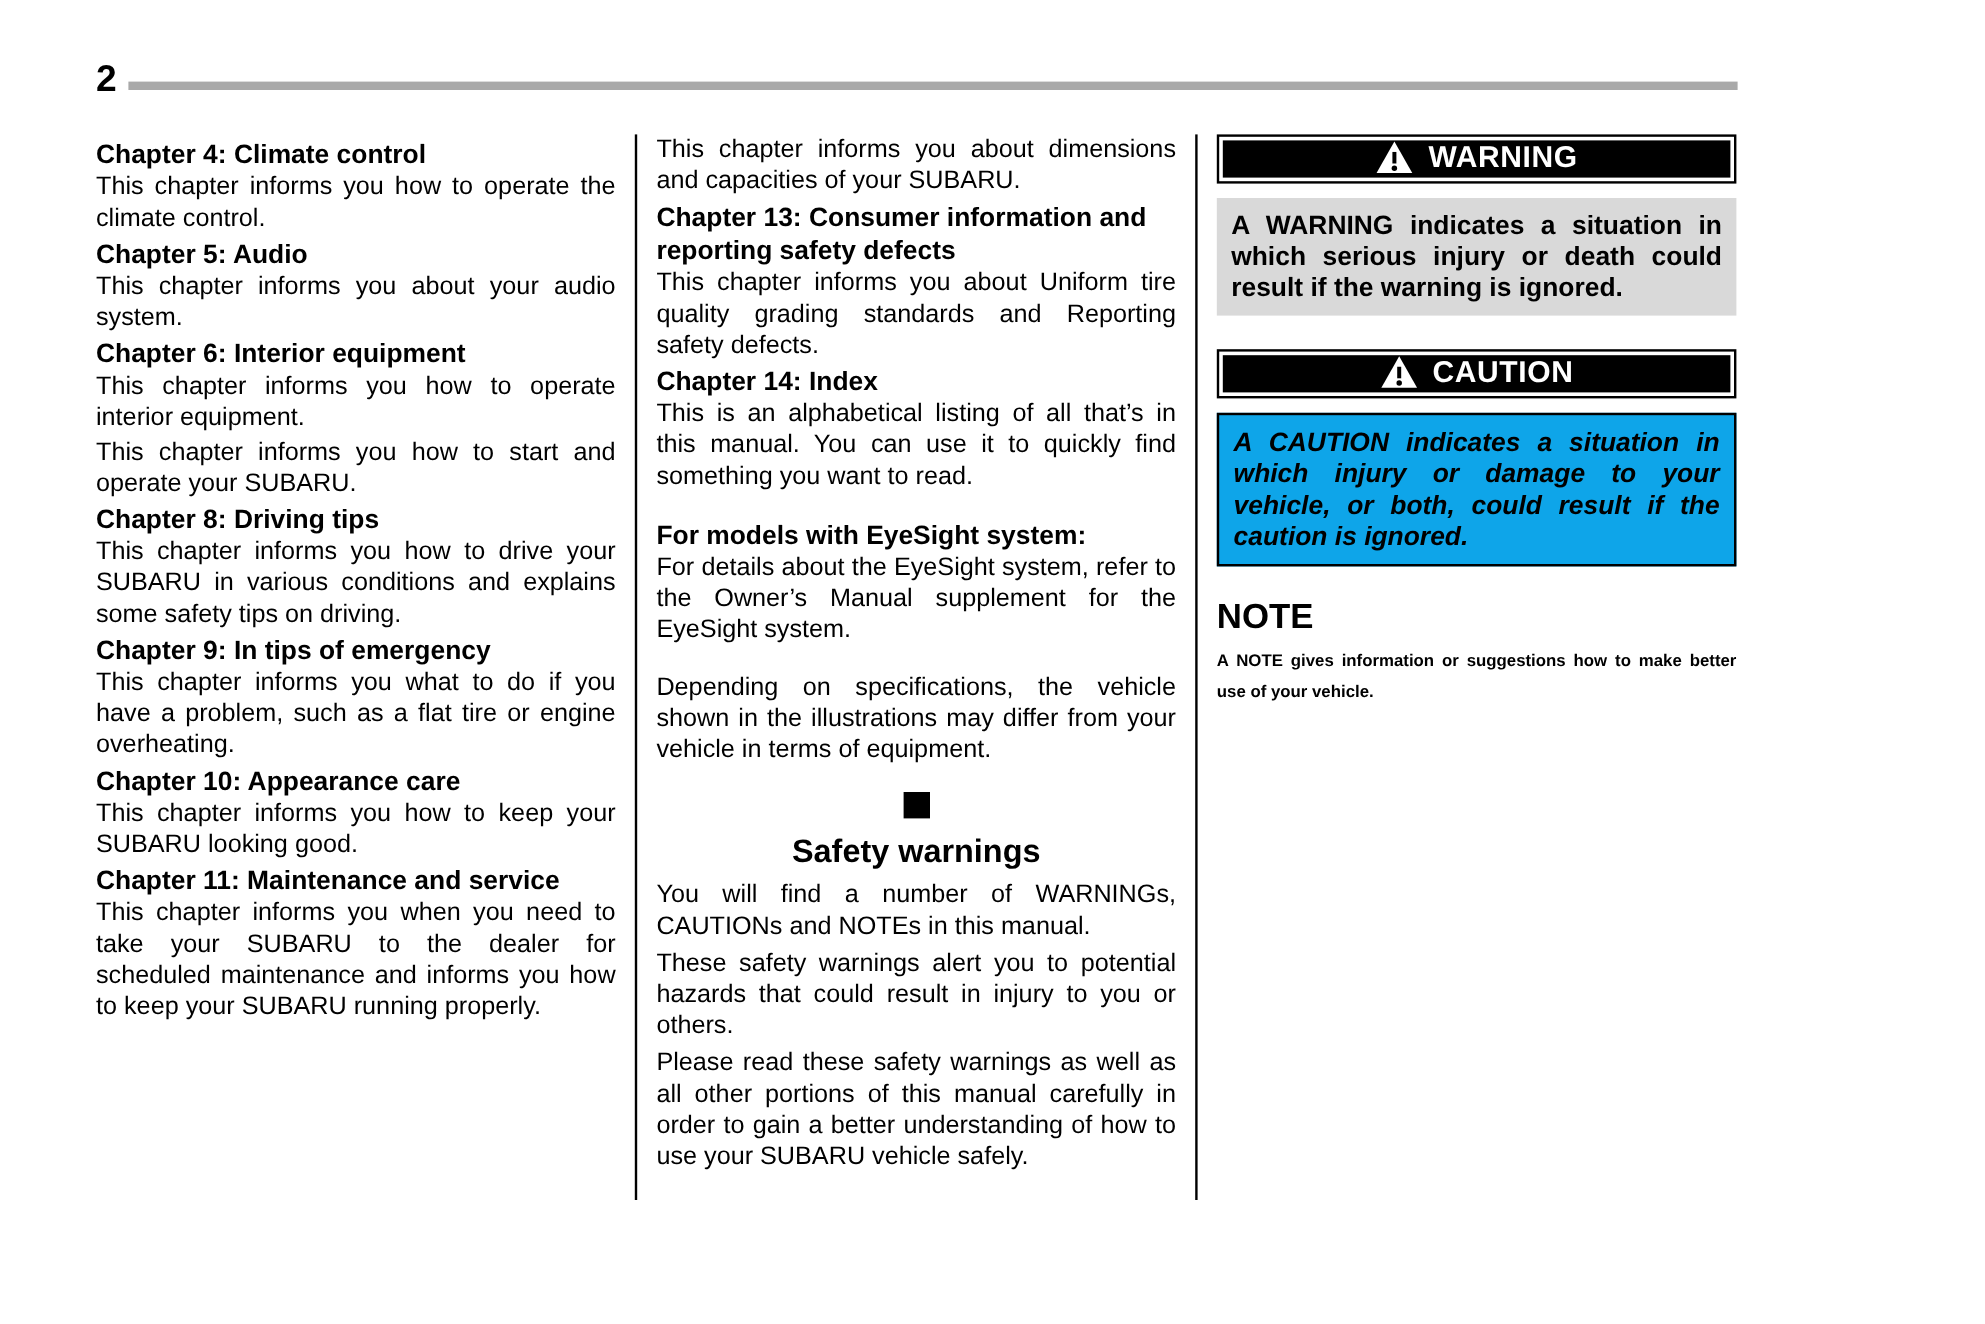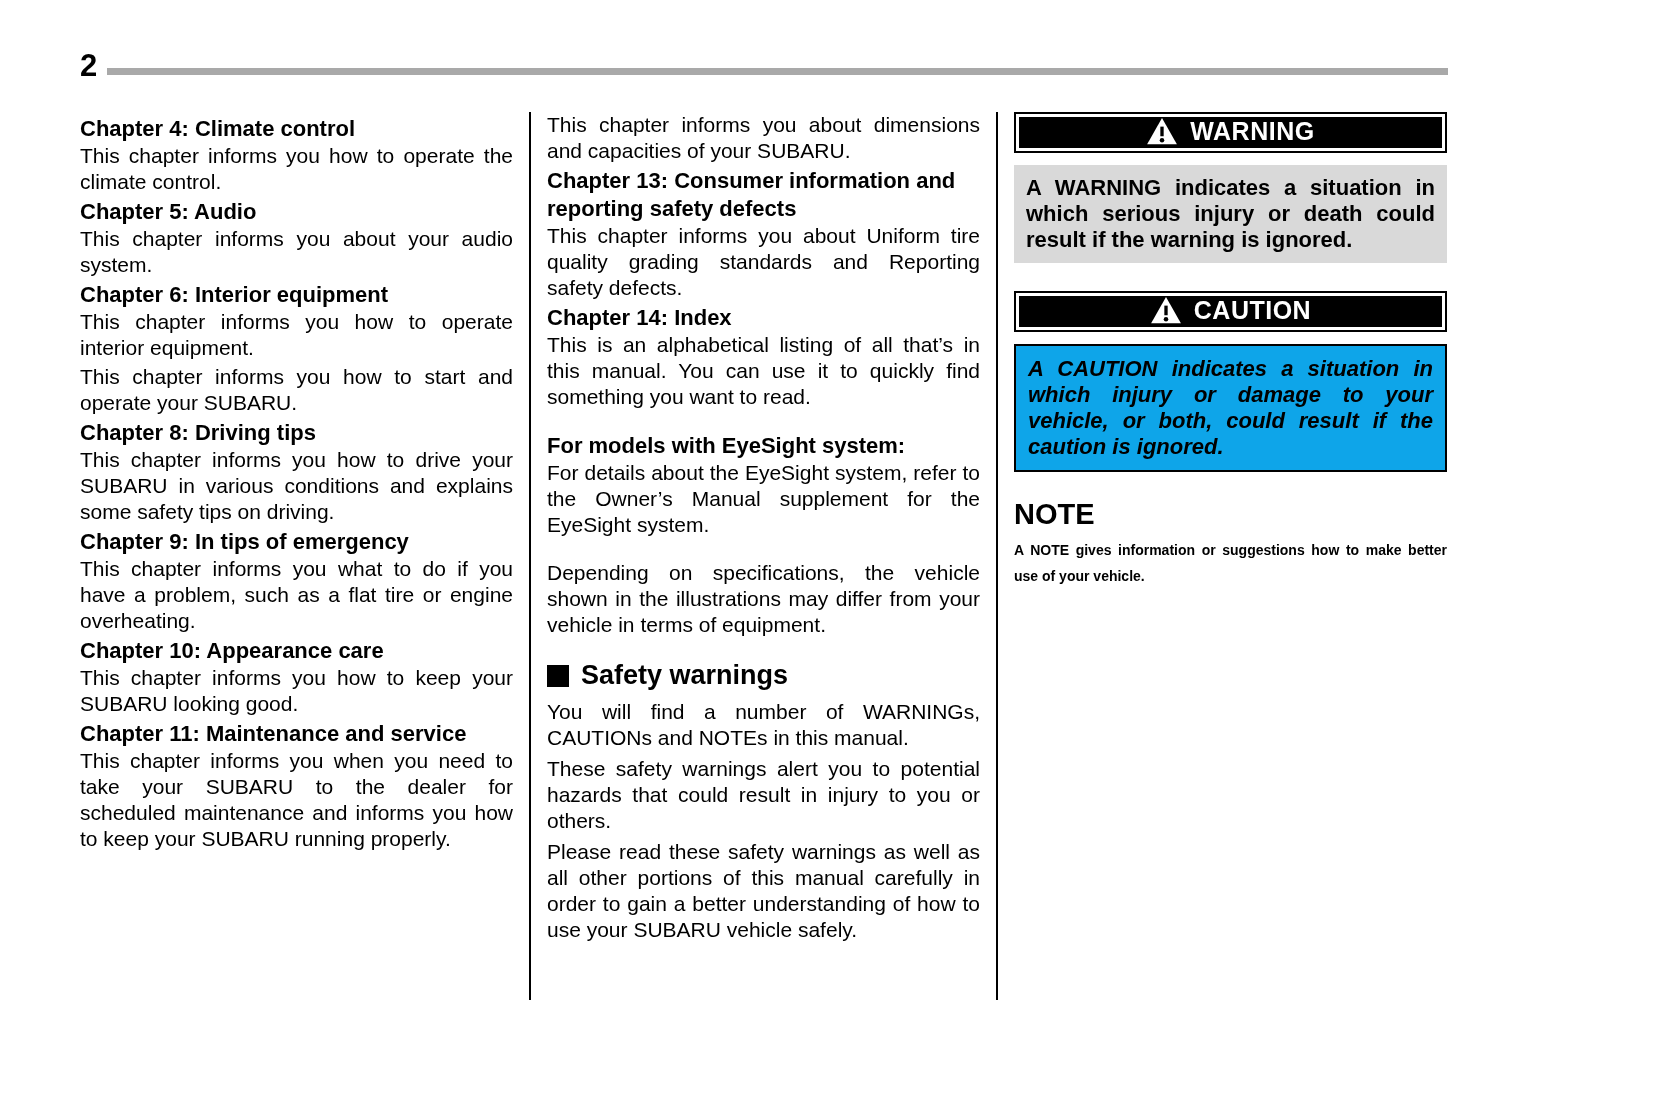--- a/index.html
+++ b/index.html
@@ -65,20 +65,21 @@
   .mt-lg { margin-top: 22px; }
 
   .safety-heading {
     display: flex;
     align-items: center;
     gap: 12px;
     margin-top: 22px;
     margin-bottom: 8px;
     font-size: 27px;
     font-weight: bold;
+    flex-direction: column;
   }
   .square-bullet {
     width: 22px; height: 22px;
     background: #000;
     display: inline-block;
     flex: 0 0 auto;
   }
   .safety-para { margin-bottom: 5px; }
 
   

